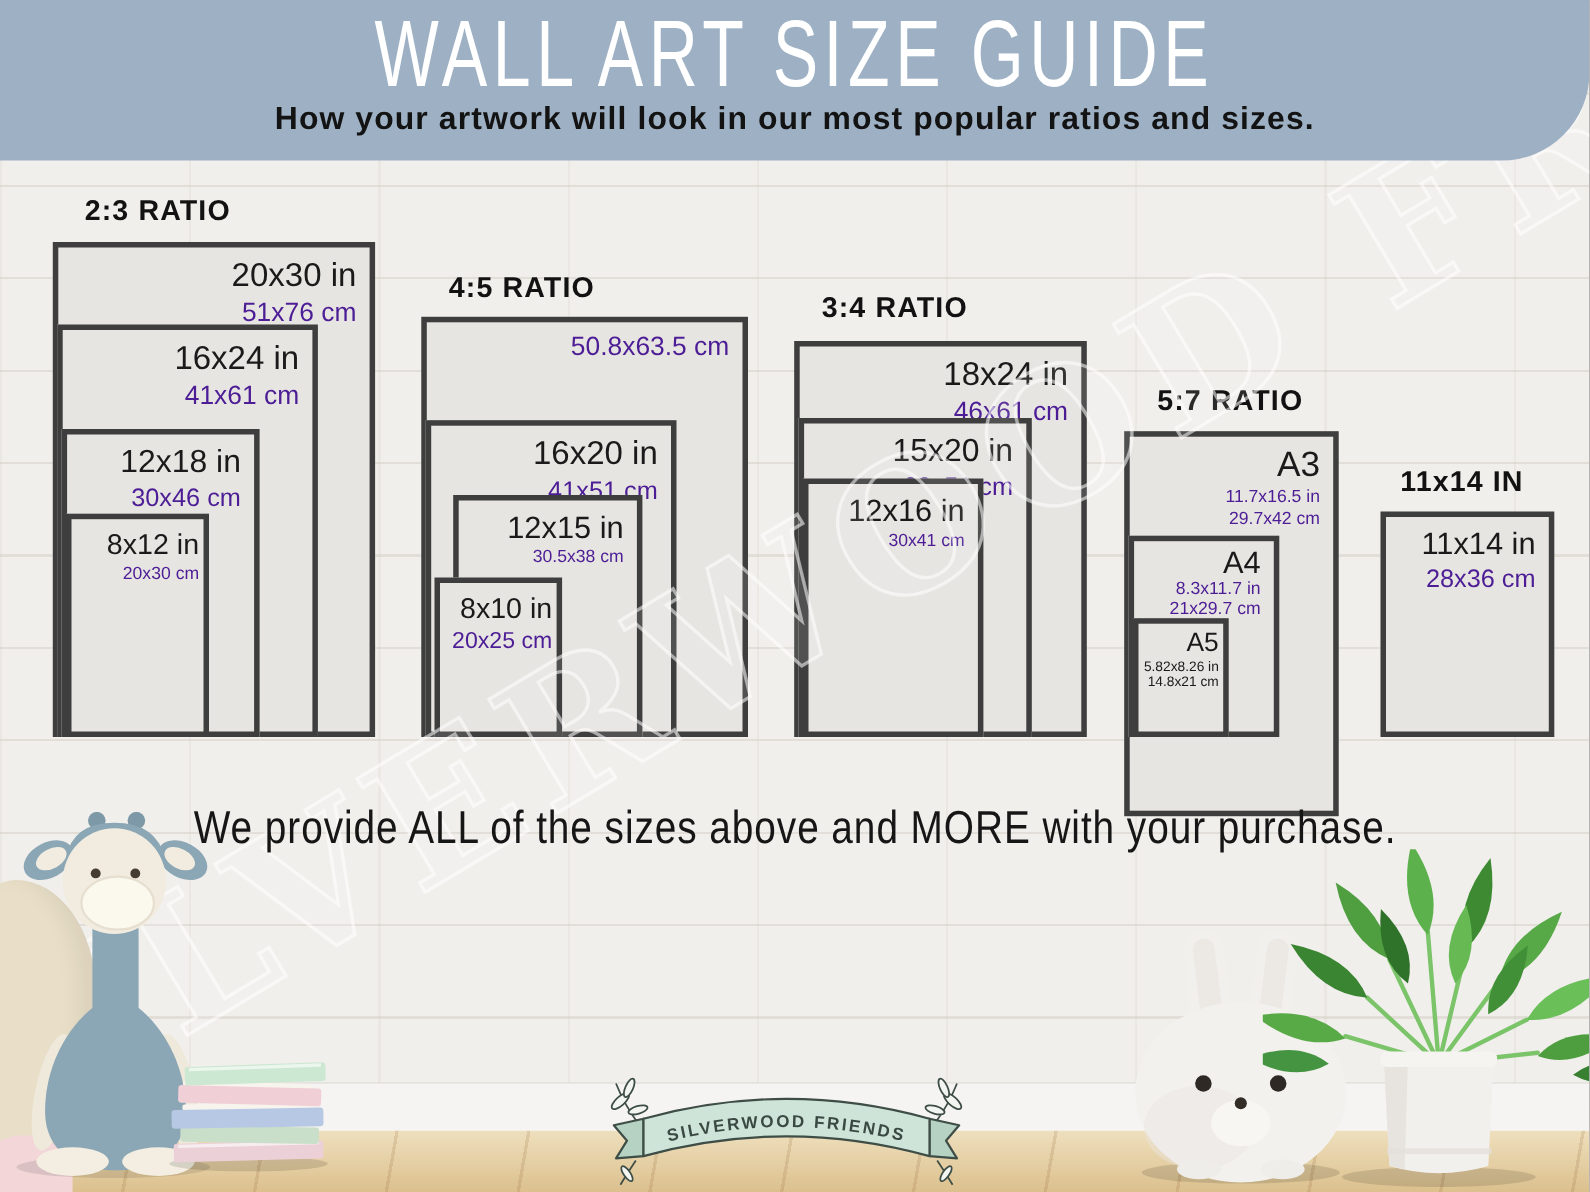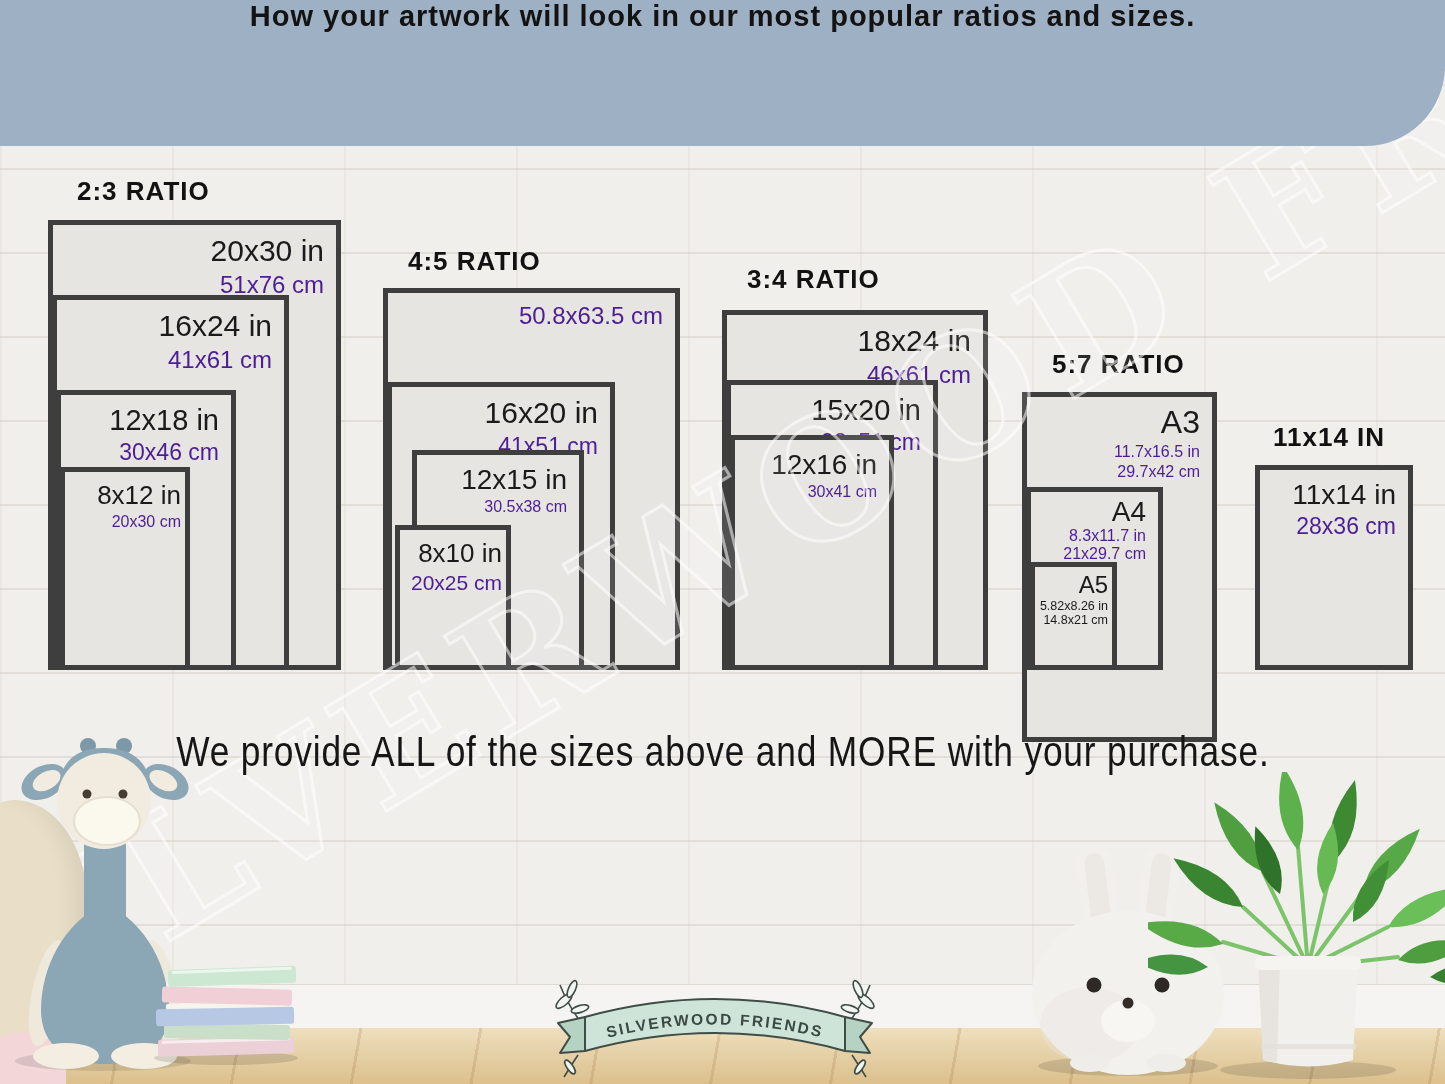--- a/index.html
+++ b/index.html
@@ -156,20 +156,21 @@
 
   <div class="group-label" style="left:1273px;top:422px">11x14 IN</div>
   <div class="frame" style="left:1255px;top:465px;width:158px;height:205px">
     <div class="lab">
       <div class="in t28">11x14 in</div>
       <div class="cm t23">28x36 cm</div>
     </div>
   </div>
 
   <div class="banner">
+    <h1 class="title"><span class="sqz">WALL ART SIZE GUIDE</span></h1>
     <p class="subtitle">How your artwork will look in our most popular ratios and sizes.</p>
   </div>
 
   <div class="footer-line" style="top:728px"><span class="sqz2">We provide ALL of the sizes above and MORE with your purchase.</span></div>
 
   <div class="baseboard"></div>
   <div class="floor"></div>
 
   <div class="blob"></div>
   <div class="pink-corner"></div>

